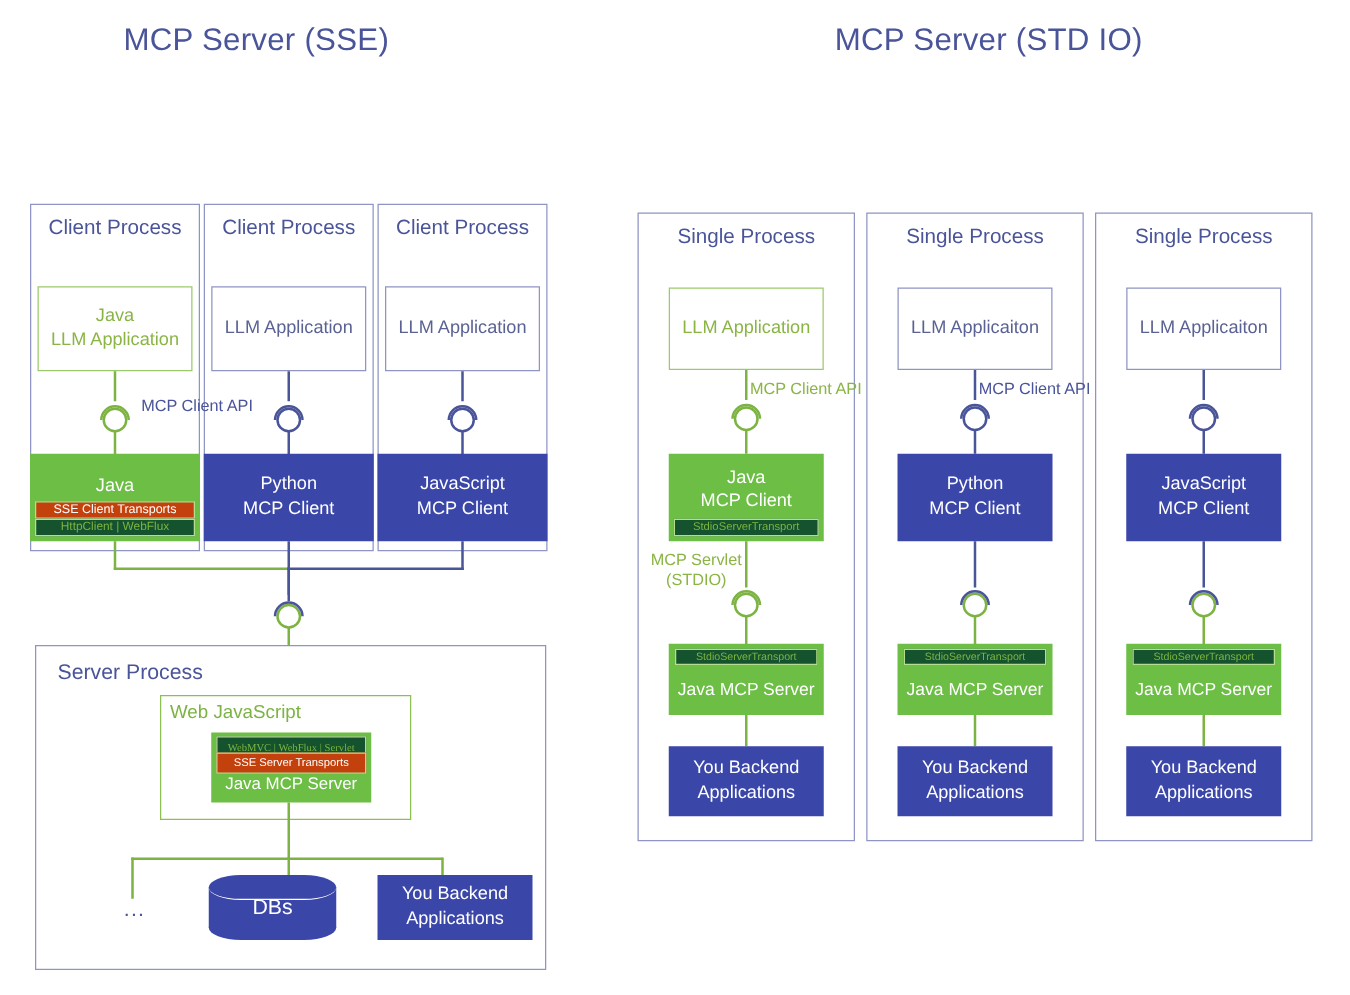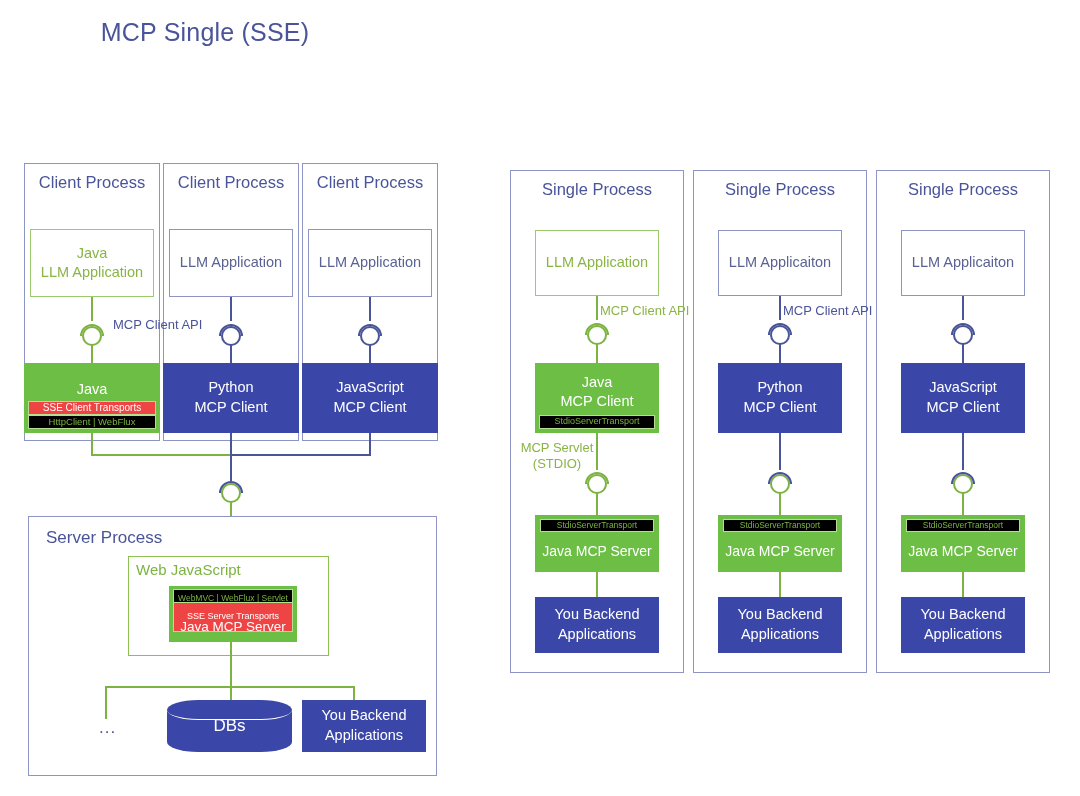--- a/index.html
+++ b/index.html
@@ -55,27 +55,27 @@
     text-align:center;font-size:14.5px;line-height:1.32;
   }
   .box-blue{
     background:#3b47a8;color:#ffffff;
     display:flex;flex-direction:column;align-items:center;justify-content:center;
     text-align:center;font-size:14.5px;line-height:1.35;
   }
 
   
   .strip-white{
-    background:#000000;color:#7cb342;
+    background:#14532d;color:#7cb342;
     font-size:9.5px;text-align:center;white-space:nowrap;
     display:flex;align-items:center;justify-content:center;
     border:1px solid #b7dd90;box-sizing:border-box;
   }
   .strip-green{
-    background:#ef4444;color:#ffffff;
+    background:#c2410c;color:#ffffff;
     font-size:10px;text-align:center;white-space:nowrap;
     display:flex;align-items:center;justify-content:center;
     border:1px solid #b7dd90;box-sizing:border-box;
   }
 
   
   .ln{position:absolute;}
   .ln-v-green{width:2px;background:#7cb342;}
   .ln-v-blue{width:2px;background:#4a5499;}
   .ln-h-green{height:2px;background:#7cb342;}
@@ -114,22 +114,23 @@
   }
   .ellipsis{
     position:absolute;color:#4a5499;font-size:17px;letter-spacing:1px;
   }
 </style>
 </head>
 <body>
 
 <div class="stage">
 
-  <div class="abs title" style="left:60px;top:18px;width:290px;">MCP Single (SSE)</div>
-
+  <div class="abs title" style="left:60px;top:18px;width:290px;">MCP Server (SSE)</div>
+
+  <div class="abs title" style="left:645px;top:18px;width:292px;">MCP Server (STD IO)</div>
 
   <div class="abs frame" style="left:24px;top:163px;width:136px;height:278px;"></div>
   <div class="abs frame-title" style="left:24px;top:173px;width:136px;">Client Process</div>
 
   <div class="abs box-outline-green" style="left:30px;top:229px;width:124px;height:68px;white-space:pre-line;">Java
 LLM Application</div>
 
   <div class="ln ln-v-green" style="left:91px;top:297px;height:24px;"></div>
   <div class="socket" style="left:75px;top:318px;">
     <svg width="34" height="34" viewBox="0 0 34 34">
@@ -205,34 +206,34 @@
 
   <div class="ln ln-v-green" style="left:230px;top:502px;height:83px;"></div>
 
   <div class="abs frame" style="left:28px;top:516px;width:409px;height:260px;"></div>
   <div class="abs frame-title-left" style="left:46px;top:528px;font-size:17px;">Server Process</div>
 
   <div class="abs frame-green" style="left:128px;top:556px;width:201px;height:100px;"></div>
   <div class="abs frame-title-green" style="left:136px;top:561px;">Web JavaScript</div>
 
   <div class="abs box-green" style="left:169px;top:586px;width:128px;height:56px;">
-    <div class="strip-white" style="position:absolute;left:4px;top:3px;width:120px;height:20px;font-size:8.5px;">WebMVC | WebFlux | Servlet</div>
-    <div class="strip-green" style="position:absolute;left:4px;top:16px;width:120px;height:30px;font-size:9px;">SSE Server Transports</div>
+    <div class="strip-white" style="position:absolute;left:4px;top:3px;width:120px;height:20px;font-size:8.5px;font-family:Liberation Serif, serif;">WebMVC | WebFlux | Servlet</div>
+    <div class="strip-green" style="position:absolute;left:4px;top:16px;width:120px;height:17px;font-size:9px;">SSE Server Transports</div>
     <div style="position:absolute;left:0;top:32px;width:100%;text-align:center;font-size:13.5px;">Java MCP Server</div>
   </div>
 
   <div class="ln ln-v-green" style="left:230px;top:642px;height:46px;"></div>
   <div class="ln ln-h-green" style="left:105px;top:686px;width:249px;"></div>
   <div class="ln ln-v-green" style="left:105px;top:686px;height:33px;"></div>
   <div class="ln ln-v-green" style="left:230px;top:686px;height:14px;"></div>
   <div class="ln ln-v-green" style="left:353px;top:686px;width:2px;height:14px;"></div>
 
   <div class="ellipsis" style="left:99px;top:718px;">...</div>
 
-  <div class="cyl" style="left:167px;top:700px;width:125px;height:52px;">
+  <div class="cyl" style="left:167px;top:700px;width:102px;height:52px;">
     <div class="cyl-bot"></div>
     <div class="cyl-body"></div>
     <div class="cyl-top"></div>
     <div class="cyl-label">DBs</div>
   </div>
 
   <div class="abs box-blue" style="left:302px;top:700px;width:124px;height:52px;white-space:pre-line;display:flex;">You Backend
 Applications</div>
 
   <div class="abs frame" style="left:510px;top:170px;width:174px;height:503px;"></div>

